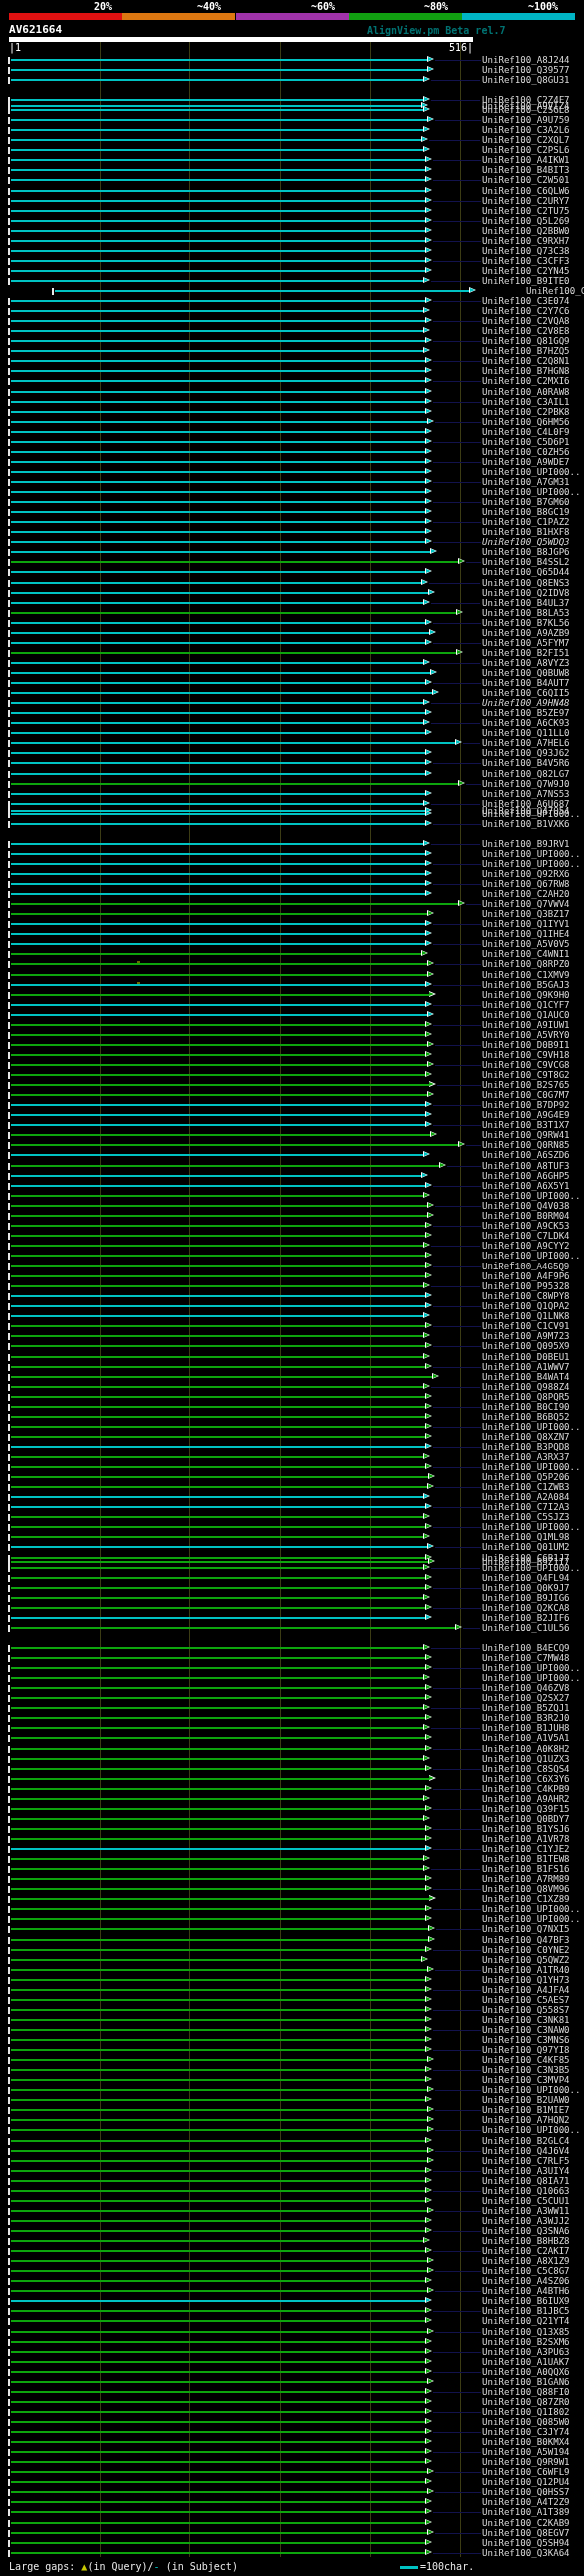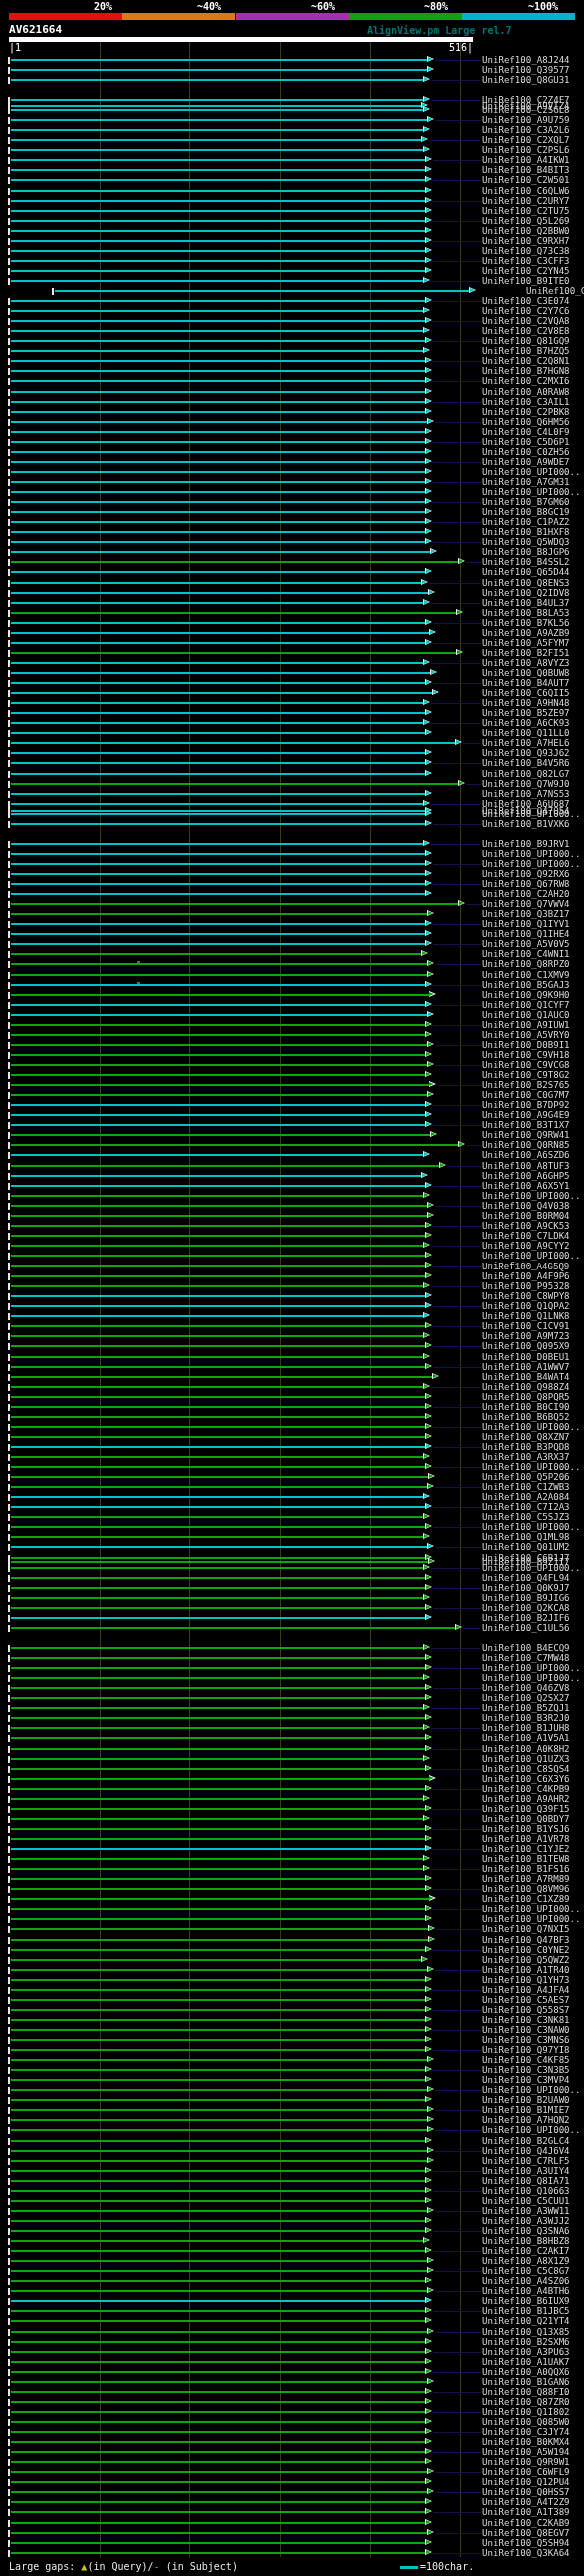--- a/index.html
+++ b/index.html
@@ -37,21 +37,21 @@
     <div class="scale-seg" style="left: 349px; width: 113px; background: rgb(17, 160, 17);"></div>
     <div class="scale-seg" style="left: 462px; width: 113px; background: rgb(0, 181, 197);"></div>
     <span class="scale-label" style="left:94px;">20%</span>
     <span class="scale-label" style="left:197px;">~40%</span>
     <span class="scale-label" style="left:311px;">~60%</span>
     <span class="scale-label" style="left:424px;">~80%</span>
     <span class="scale-label" style="left:528px;">~100%</span>
   </div>
 
   <div class="query-title">AV621664</div>
-  <div class="app-title" style="left:367px;">AlignView.pm Large rel.7</div>
+  <div class="app-title" style="left:367px;">AlignView.pm Beta rel.7</div>
 
   <div class="ruler-bar"></div>
   <span class="ruler-label" style="left:9.1px;">|1</span>
   <span class="ruler-label" style="left:449px;">516|</span>
 
   <div id="gridlines">
       <div class="gridline" style="left: 100px;"></div>
       <div class="gridline" style="left: 189px;"></div>
       <div class="gridline" style="left: 280px;"></div>
       <div class="gridline" style="left: 370px;"></div>
@@ -412,21 +412,21 @@
         <div class="tail" style="left: 433px; width: 48px;"></div>
         <div class="row-label">UniRef100_C1PAZ2</div>
       </div>
       <div class="row" style="top: 527px;">
         <div class="tick"></div>
         <div class="bar" style="left: 11px; width: 415px; background: rgb(0, 195, 195);"></div>
         <div class="arrow-outline" style="left: 425px;"></div>
         <div class="arrow" style="left: 426px; border-left-color: rgb(0, 195, 195);"></div>
         <div class="row-label">UniRef100_B1HXF8</div>
       </div>
-      <div class="row" style="top: 537px;">
+      <div class="row" style="top: 537px; font-style: italic;">
         <div class="tick"></div>
         <div class="bar" style="left: 11px; width: 415px; background: rgb(0, 195, 195);"></div>
         <div class="arrow-outline" style="left: 425px;"></div>
         <div class="arrow" style="left: 426px; border-left-color: rgb(0, 195, 195);"></div>
         <div class="tail" style="left: 433px; width: 48px;"></div>
         <div class="row-label">UniRef100_Q5WDQ3</div>
       </div>
       <div class="row" style="top: 547px;">
         <div class="tick"></div>
         <div class="bar" style="left: 11px; width: 420px; background: rgb(0, 195, 195);"></div>
@@ -532,21 +532,21 @@
         <div class="tail" style="left: 433px; width: 48px;"></div>
         <div class="row-label">UniRef100_B4AUT7</div>
       </div>
       <div class="row" style="top: 688px;">
         <div class="tick"></div>
         <div class="bar" style="left: 11px; width: 422px; background: rgb(0, 195, 195);"></div>
         <div class="arrow-outline" style="left: 432px;"></div>
         <div class="arrow" style="left: 433px; border-left-color: rgb(0, 195, 195);"></div>
         <div class="row-label">UniRef100_C6QII5</div>
       </div>
-      <div class="row" style="top: 698px;">
+      <div class="row" style="top: 698px; font-style: italic;">
         <div class="tick"></div>
         <div class="bar" style="left: 11px; width: 413px; background: rgb(0, 195, 195);"></div>
         <div class="arrow-outline" style="left: 423px;"></div>
         <div class="arrow" style="left: 424px; border-left-color: rgb(0, 195, 195);"></div>
         <div class="tail" style="left: 431px; width: 49px;"></div>
         <div class="row-label">UniRef100_A9HN48</div>
       </div>
       <div class="row" style="top: 708px;">
         <div class="tick"></div>
         <div class="bar" style="left: 11px; width: 415px; background: rgb(0, 195, 195);"></div>

